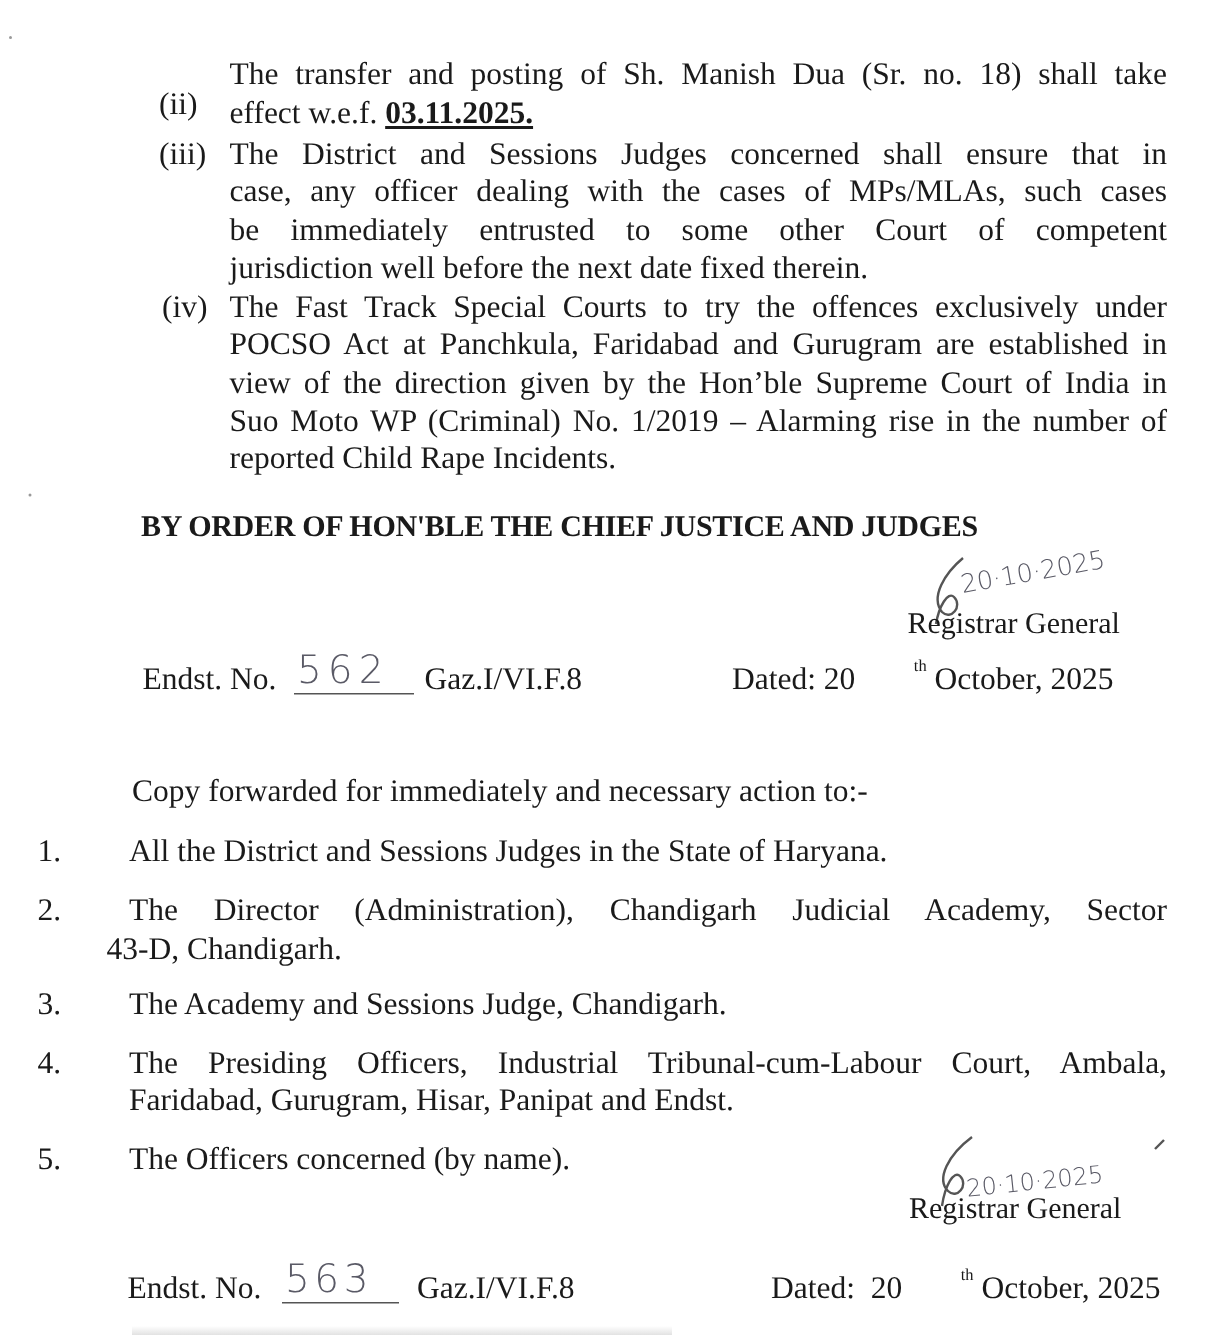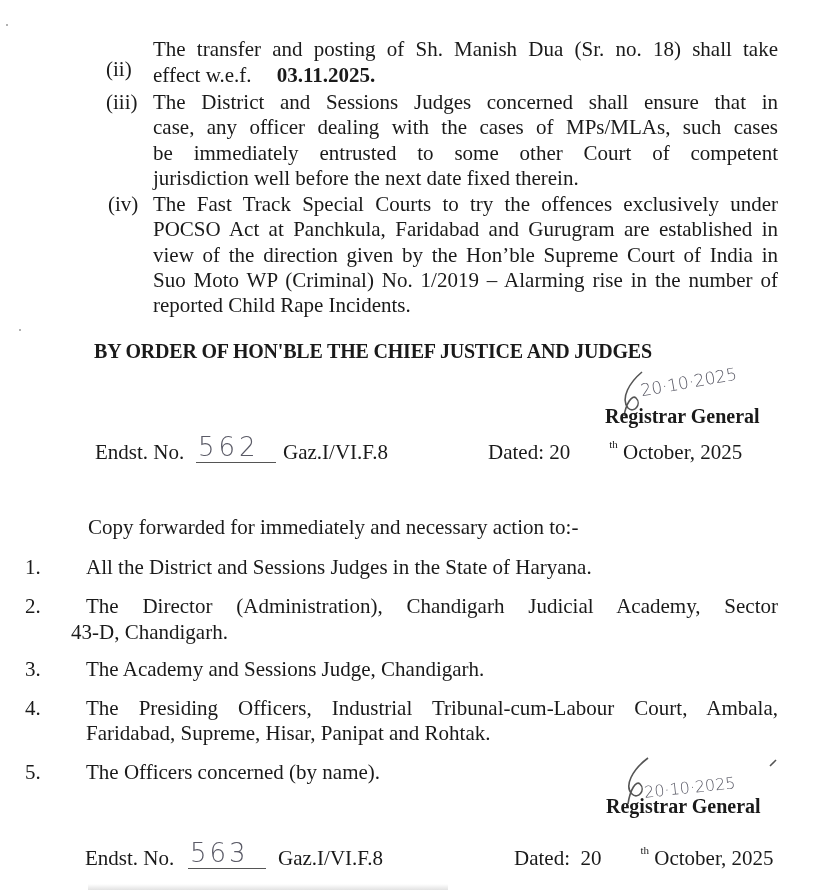--- a/index.html
+++ b/index.html
@@ -2,23 +2,23 @@
 <html><head>
 <meta charset="utf-8">
 <style>
   html, body { margin:0; padding:0; background:#ffffff; }
   body { width:817px; height:890px; overflow:hidden; position:relative;
          font-family:"Liberation Serif", "DejaVu Serif", serif; color:#1a1a1a; }
   .abs { position:absolute; white-space:nowrap; }
   .narrow { font-size:21px; transform-origin:left top; }
   .just { text-align:justify; text-align-last:justify; white-space:normal; display:block; }
   .item-label { font-size:21px; }
-  .underline { font-weight:bold;margin-left:20px; }
+  .underline { text-decoration:underline; font-weight:bold; }
   .heading { font-size:20px; font-weight:bold; letter-spacing:-0.2px; }
-  .sig-title { font-size:20px; font-weight:bold; }
+  .sig-title { font-size:20px; font-weight:normal; }
   .hand { font-family:"DejaVu Sans", sans-serif; color:#5a5a66; font-size:26px; font-weight:300; }
   .hand-line { position:absolute; border-bottom:1.5px solid #555; }
   .scribble { position:absolute; }
   .speck { position:absolute; width:2px; height:2px; background:#999; border-radius:1px; }
   sup { font-size:11px; vertical-align:top; position:relative; top:-2px;margin-left:39px; }
 </style>
 </head>
 <body>
 
 <div class="speck" style="left:6px;top:24px;"></div>
@@ -68,21 +68,21 @@
 
 <div class="abs narrow" style="left:25px;top:594px;">2.</div>
 <div class="abs narrow just" style="left:86px;top:594px;width:692px;">The Director (Administration), Chandigarh Judicial Academy, Sector</div>
 <div class="abs narrow" style="left:71px;top:620px;">43-D, Chandigarh.</div>
 
 <div class="abs narrow" style="left:25px;top:657px;">3.</div>
 <div class="abs narrow" style="left:86px;top:657px;">The Academy and Sessions Judge, Chandigarh.</div>
 
 <div class="abs narrow" style="left:25px;top:696px;">4.</div>
 <div class="abs narrow just" style="left:86px;top:696px;width:692px;">The Presiding Officers, Industrial Tribunal-cum-Labour Court, Ambala,</div>
-<div class="abs narrow" style="left:86px;top:721px;">Faridabad, Supreme, Hisar, Panipat and Rohtak.</div>
+<div class="abs narrow" style="left:86px;top:721px;">Faridabad, Gurugram, Hisar, Panipat and Endst.</div>
 
 <div class="abs narrow" style="left:25px;top:760px;">5.</div>
 <div class="abs narrow" style="left:86px;top:760px;">The Officers concerned (by name).</div>
 
 <svg class="scribble" width="200" height="60" style="left:600px;top:752px;" viewBox="0 0 200 60">
   <path d="M48 6 C32 18, 24 34, 32 42 C38 48, 46 38, 40 32 C36 28, 30 38, 28 52" fill="none" stroke="#555" stroke-width="1.6"></path>
   <path d="M170 14 L176 8" fill="none" stroke="#555" stroke-width="1.6"></path>
 </svg>
 <div class="abs hand" style="left:644px;top:778px;font-size:16px;transform:rotate(-6deg);">20·10·2025</div>
 <div class="abs sig-title" style="left:606px;top:795px;">Registrar General</div>

